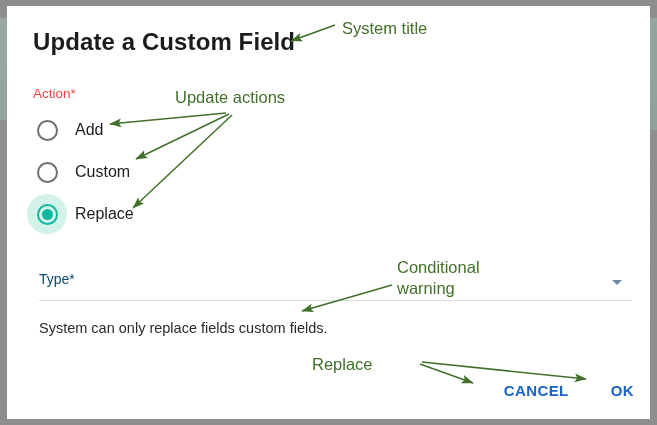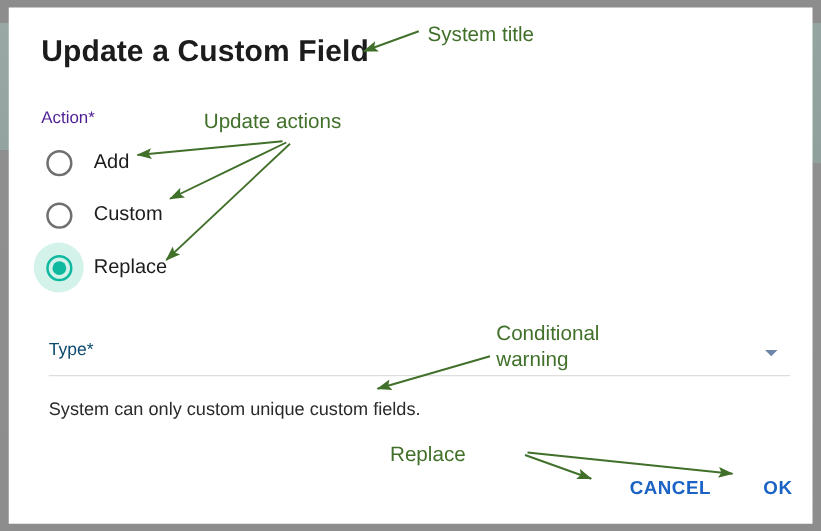--- a/index.html
+++ b/index.html
@@ -62,21 +62,21 @@
     color: #1c1c1c;
     letter-spacing: 0.1px;
     white-space: nowrap;
   }
 
   .field-label {
     position: absolute;
     left: 26px;
     top: 80px;
     font-size: 13.5px;
-    color: #4c1d95;
+    color: #ef4444;
     white-space: nowrap;
   }
 
   
   .radio-group {
     position: absolute;
     left: 20px;
     top: 103px;
   }
   .radio-row {
@@ -237,21 +237,21 @@
       </div>
 
     </div>
 
     <div class="select-field">
       <span class="select-label">Type*</span>
       <span class="select-caret"></span>
       <span class="select-underline"></span>
     </div>
 
-    <div class="warning-text">System can only custom unique custom fields.</div>
+    <div class="warning-text">System can only replace fields custom fields.</div>
 
     <div class="commands">
       <span class="cmd-btn">CANCEL</span>
       <span class="cmd-btn">OK</span>
     </div>
 
   </div>
 
   <div class="edge-left"></div>
   <div class="edge-right"></div>
@@ -272,19 +272,19 @@
     <line x1="232" y1="115" x2="133" y2="208" stroke="#41702a" stroke-width="1.5" marker-end="url(#ah)"></line>
 
     <line x1="392" y1="285" x2="302" y2="311" stroke="#41702a" stroke-width="1.5" marker-end="url(#ah)"></line>
 
     <line x1="420" y1="364" x2="473" y2="383" stroke="#41702a" stroke-width="1.5" marker-end="url(#ah)"></line>
     <line x1="422" y1="362" x2="586" y2="379" stroke="#41702a" stroke-width="1.5" marker-end="url(#ah)"></line>
   </svg>
 
   <div class="annot-layer">
     <div class="annot-text" style="left:342px; top:18px;">System title</div>
-    <div class="annot-text" style="left:163px; top:87px;">Update actions</div>
+    <div class="annot-text" style="left:175px; top:87px;">Update actions</div>
     <div class="annot-text" style="left:397px; top:257px;">Conditional
 warning</div>
     <div class="annot-text" style="left:312px; top:354px;">Replace</div>
   </div>
 
 </div>
 
 </body></html>

